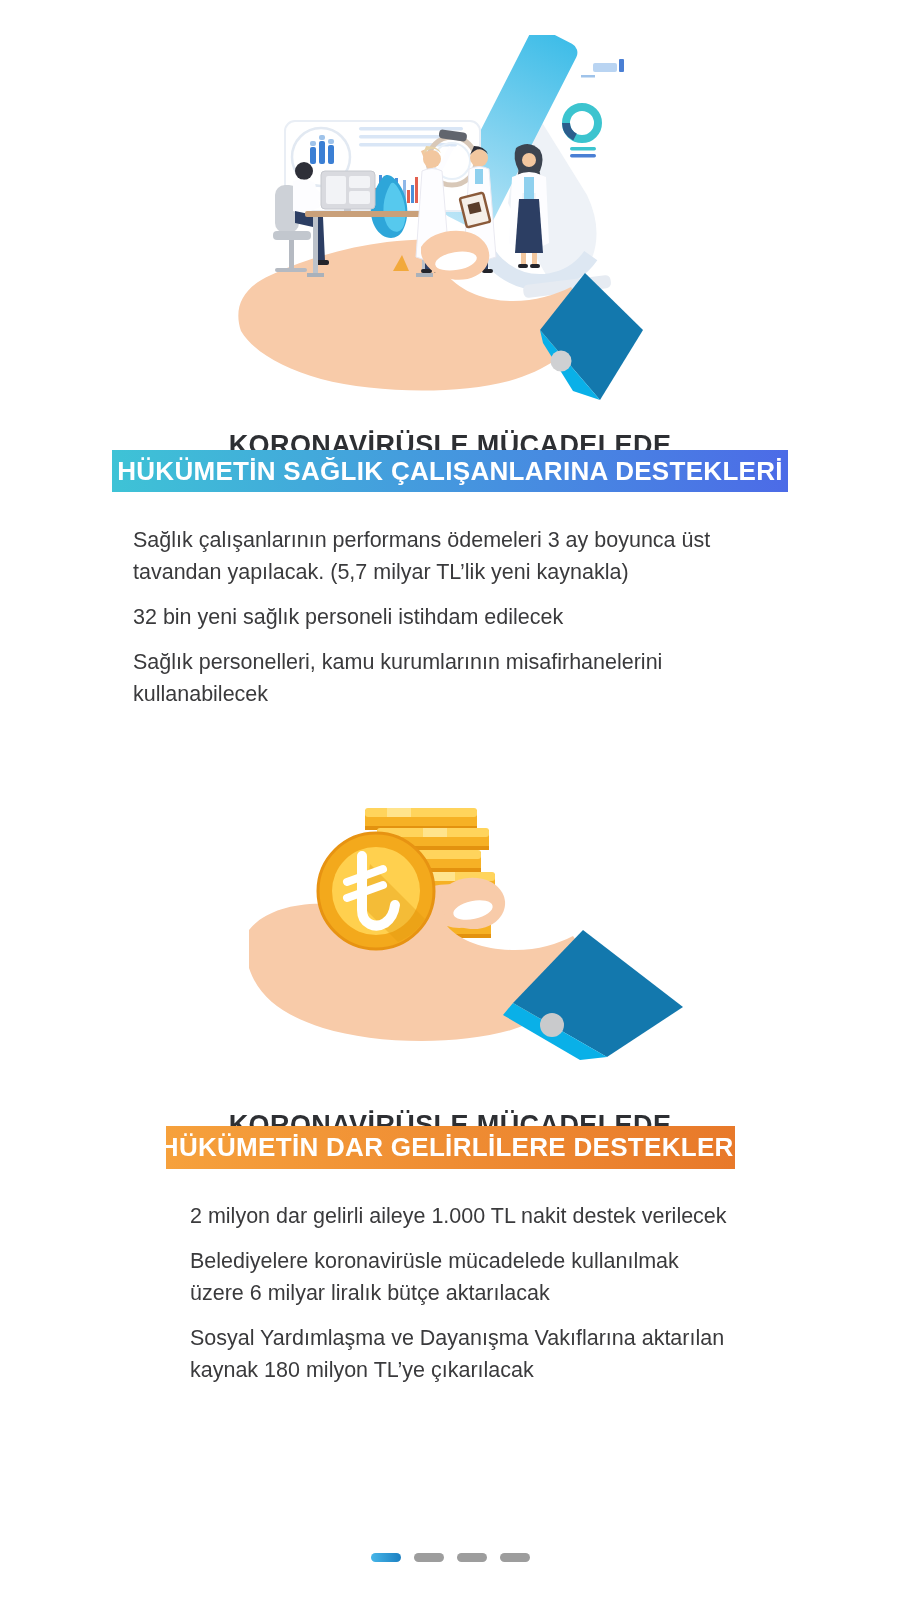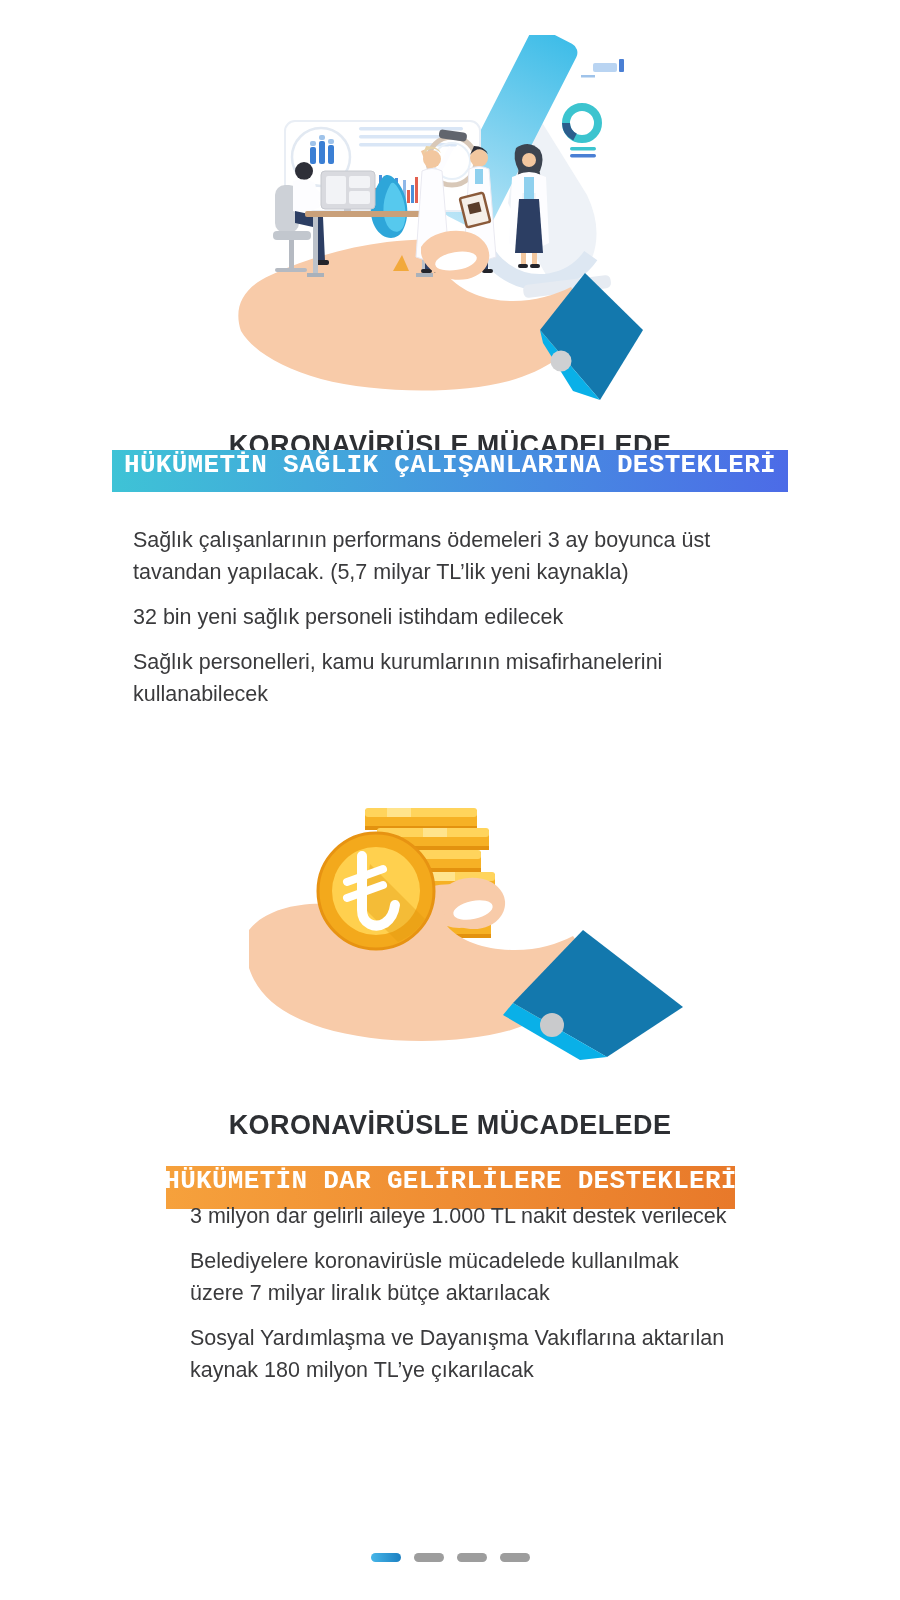--- a/index.html
+++ b/index.html
@@ -10,31 +10,30 @@
   .illo{position:absolute;}
   .illo-health{left:225px;top:35px;width:450px;height:370px;}
   .illo-coins{left:235px;top:772px;width:450px;height:290px;}
   .kicker{
     position:absolute;left:0;width:900px;text-align:center;
     font-size:27px;font-weight:bold;color:#2d2f33;letter-spacing:0.4px;
   }
   .kicker-1{top:408px;}
   .kicker-2{top:1088px;}
   .banner{
-    position:absolute;display:flex;align-items:flex-start;justify-content:center;
-    color:#ffffff;font-weight:bold;font-size:26px;letter-spacing:0.3px;white-space:nowrap;font-family:Liberation Mono, monospace;
+    position:absolute;display:flex;align-items:center;justify-content:center;
+    color:#ffffff;font-weight:bold;font-size:26px;letter-spacing:0.3px;white-space:nowrap;
   }
   .banner-blue{
     left:112px;top:450px;width:676px;height:42px;
     background:linear-gradient(90deg,#3ec3d6 0%,#4c6be7 100%);
   }
   .banner-orange{
     left:166px;top:1126px;width:569px;height:43px;
     background:linear-gradient(90deg,#f6a13c 0%,#e8792a 100%);
-    margin-top:40px;
   }
   .items{position:absolute;}
   .items-1{left:133px;top:524px;width:700px;}
   .items-2{left:190px;top:1200px;width:620px;}
   .items p{
     margin:0 0 13px 0;font-size:21.5px;line-height:32px;color:#3a3a3c;
     white-space:pre-line;
   }
   .pagination{
     position:absolute;left:0;top:1552px;width:900px;height:10px;
@@ -279,23 +278,23 @@
       <path d="M278,231 L372,285 L345,288 L268,243 Z" fill="#09b0e8"></path>
       <circle cx="317" cy="253" r="12" fill="#c9cacc"></circle>
     </g>
   </svg>
 
   <h2 class="kicker kicker-2">KORONAVİRÜSLE MÜCADELEDE</h2>
   <div class="banner banner-orange">
     <span>HÜKÜMETİN DAR GELİRLİLERE DESTEKLERİ</span>
   </div>
   <div class="items items-2">
-    <p>3 milyon dar gelirli aileye 1.000 TL nakit destek verilecek</p>
+    <p>2 milyon dar gelirli aileye 1.000 TL nakit destek verilecek</p>
     <p>Belediyelere koronavirüsle mücadelede kullanılmak
-üzere 7 milyar liralık bütçe aktarılacak</p>
+üzere 6 milyar liralık bütçe aktarılacak</p>
     <p>Sosyal Yardımlaşma ve Dayanışma Vakıflarına aktarılan
 kaynak 180 milyon TL’ye çıkarılacak</p>
   </div>
 
   <div class="pagination">
     <span class="dash active"></span>
     <span class="dash"></span>
     <span class="dash"></span>
     <span class="dash"></span>
   </div>

